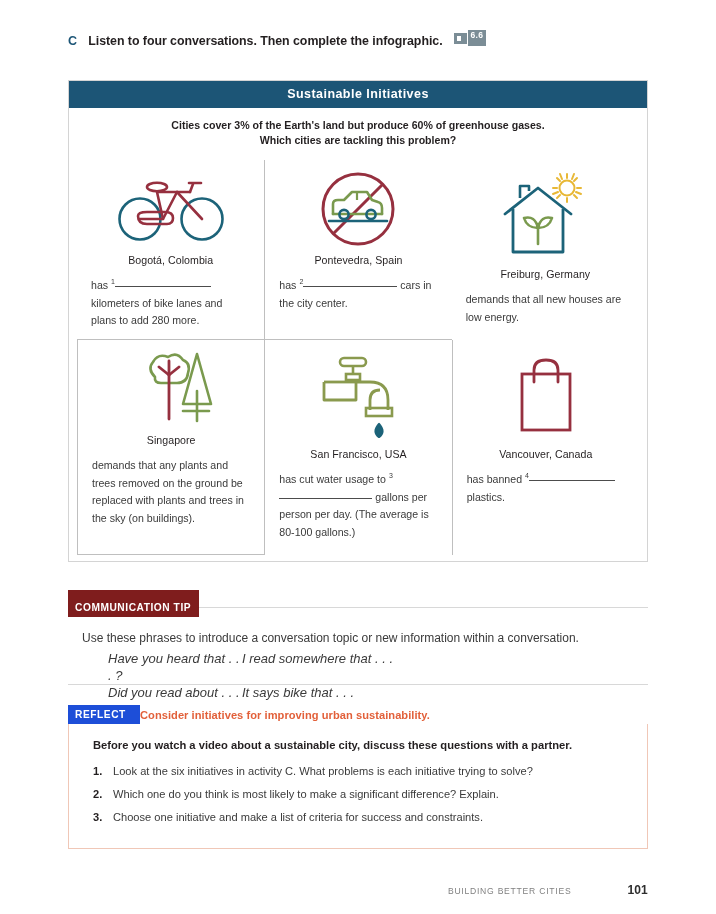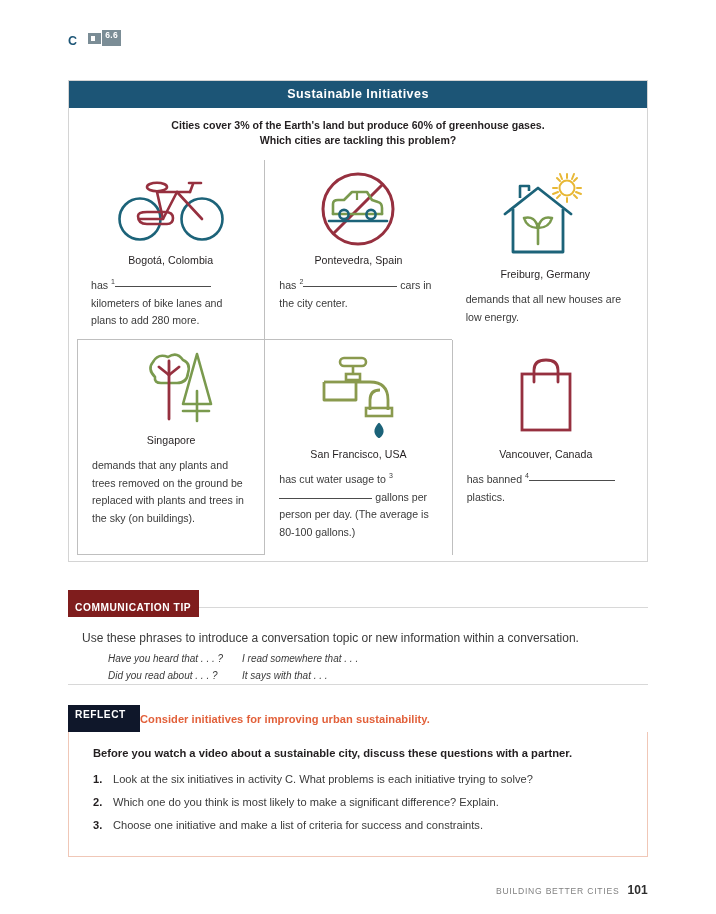--- a/index.html
+++ b/index.html
@@ -198,21 +198,21 @@
     font-size: 12px;
     color: #3a3a3a;
     line-height: 16px;
   }
   .tip-phrases {
     margin-top: 4px;
     padding-left: 26px;
   }
   .tip-row {
     display: flex;
-    font-size: 10px;
+    font-size: 13px;
     font-style: italic;
     color: #3a3a3a;
     line-height: 17px;
   }
   .tip-row .a { width: 134px; }
 
   .bottom-rule {
     position: absolute;
     left: 68px;
     top: 684px;
@@ -226,26 +226,26 @@
     left: 68px;
     top: 705px;
     width: 580px;
   }
   .reflect-head {
     display: flex;
     align-items: center;
     position: relative;
   }
   .reflect-badge {
-    background: #0f172a;
+    background: #1d4ed8;
     color: #ffffff;
     font-size: 10.2px;
     font-weight: bold;
     letter-spacing: 0.55px;
-    padding: 4px 8px 12px 7px;
+    padding: 4px 8px 4px 7px;
     min-width: 72px;
     box-sizing: border-box;
   }
   .reflect-title {
     color: #e2603a;
     font-size: 11.1px;
     font-weight: bold;
     letter-spacing: 0.05px;
   }
   .reflect-box {
@@ -287,29 +287,31 @@
   .footer-title {
     font-size: 8.6px;
     color: #818181;
     letter-spacing: 0.75px;
   }
   .footer-page {
     font-size: 12px;
     font-weight: bold;
     color: #2e2e2e;
     letter-spacing: 0.2px;
+    margin-left: 48px;
   }
 </style>
 </head>
 <body>
 
 <div class="page">
 
   <div class="activity-line">
     <span class="activity-letter">C</span>
+    <span class="activity-text">Listen to four conversations. Then complete the infographic.</span>
     <span class="audio-badge">
       <span class="spk"></span>
       <span class="trk">6.6</span>
     </span>
   </div>
 
   <div class="infographic">
     <div class="info-header">Sustainable Initiatives</div>
     <div class="info-sub">
       <div>Cities cover 3% of the Earth's land but produce 60% of greenhouse gases.</div>
@@ -451,21 +453,21 @@
     <span class="tip-badge">COMMUNICATION TIP</span>
     <div class="tip-body">
       <div class="tip-intro">Use these phrases to introduce a conversation topic or new information within a conversation.</div>
       <div class="tip-phrases">
         <div class="tip-row">
           <span class="a">Have you heard that . . . ?</span>
           <span>I read somewhere that . . .</span>
         </div>
         <div class="tip-row">
           <span class="a">Did you read about . . . ?</span>
-          <span>It says with that . . .</span>
+          <span>It says bike that . . .</span>
         </div>
       </div>
     </div>
   </div>
 
   <div class="bottom-rule"></div>
 
   <div class="reflect">
     <div class="reflect-head">
       <span class="reflect-badge">REFLECT</span>

